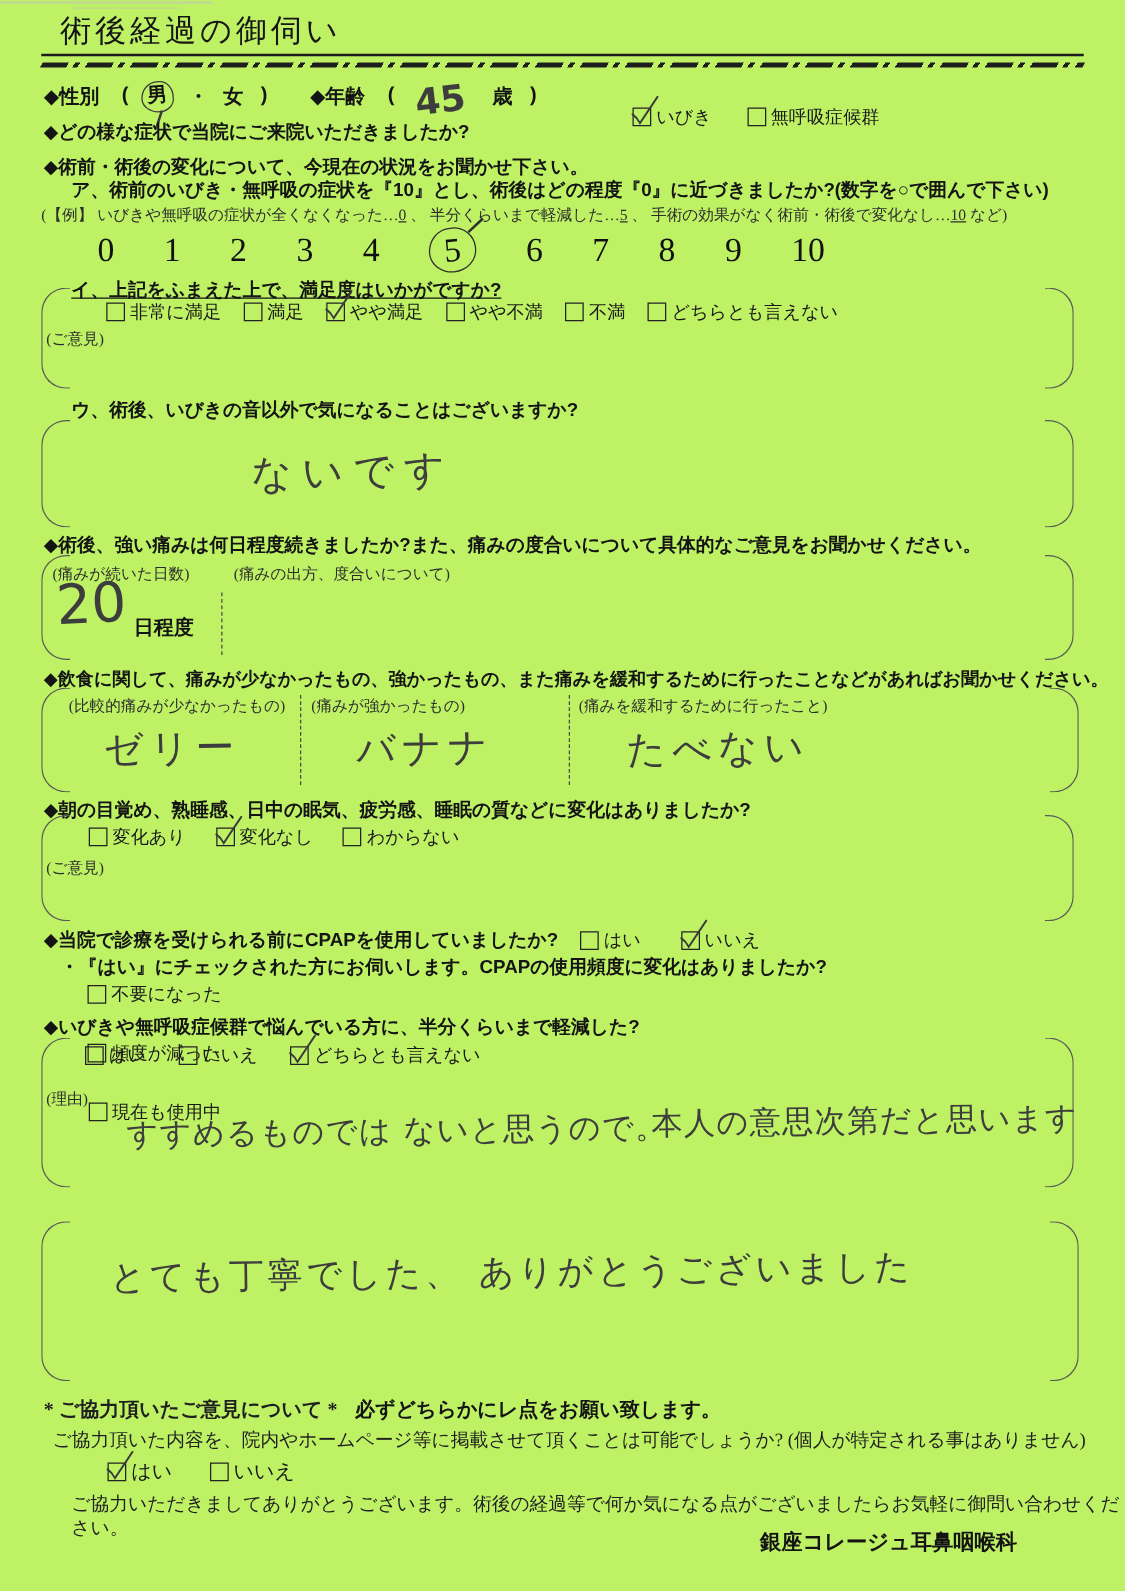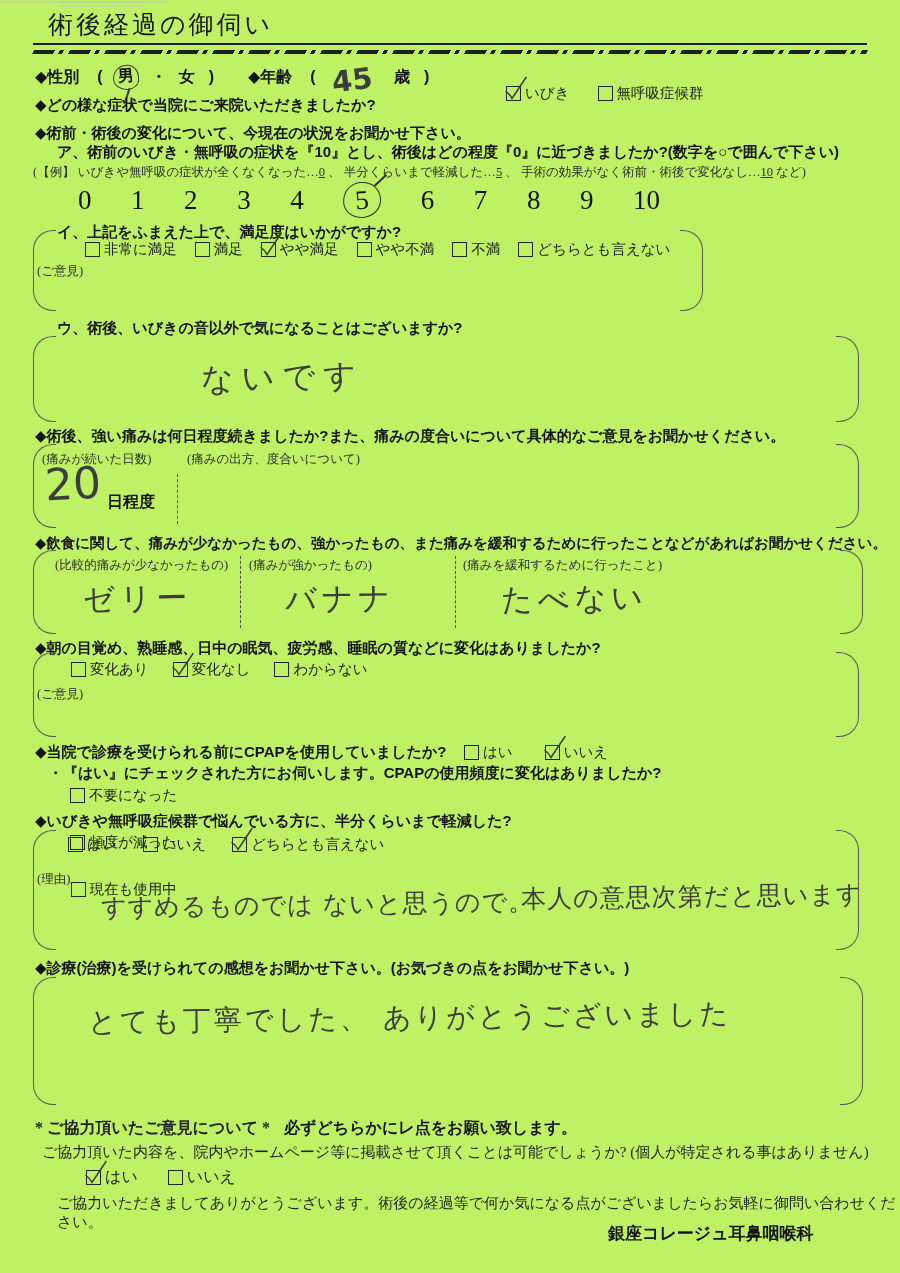--- a/index.html
+++ b/index.html
@@ -108,22 +108,22 @@
     <span>3</span>
     <span>4</span>
     <span class="circ5">5</span>
     <span>6</span>
     <span>7</span>
     <span>8</span>
     <span>9</span>
     <span>10</span>
   </div>
 
-  <div class="abs q" style="left:57px;top:223px;">イ、上記をふまえた上で、満足度はいかがですか?</div>
-  <div class="bbox" style="left:33px;top:230px;width:670px;height:81px;">
+  <div class="abs q" style="left:57px;top:223px;text-decoration:underline;">イ、上記をふまえた上で、満足度はいかがですか?</div>
+  <div class="bbox" style="left:33px;top:230px;width:826px;height:81px;">
     <div class="abs cbrow" style="left:52px;top:10px;gap:18px;">
       <span class="cbi">
         <span class="cb"></span>
         <span class="opt-label">非常に満足</span>
       </span>
       <span class="cbi">
         <span class="cb"></span>
         <span class="opt-label">満足</span>
       </span>
       <span class="cbi">
@@ -248,21 +248,20 @@
             </svg>
           </span>
         <span class="opt-label">どちらとも言えない</span>
       </span>
     </div>
     <div class="abs serif-sm" style="left:4px;top:41px;">(理由)</div>
     <div class="abs hw hw-line" style="left:68px;top:58px;">すすめるものでは ないと思うので。</div>
     <div class="abs hw hw-line" style="left:488px;top:50px;">本人の意思次第だと思います</div>
   </div>
 
-  <div class="abs q" style="left:35px;top:959px;">◆診療(治療)を受けられての感想をお聞かせ下さい。(お気づきの点をお聞かせ下さい。)</div>
   <div class="bbox" style="left:33px;top:977px;width:830px;height:128px;">
     <div class="abs hw hw-line" style="left:55px;top:22px;font-size:28px;letter-spacing:3px;">とても丁寧でした、 ありがとうございました</div>
   </div>
 
   <div class="abs" style="left:35px;top:1118px;white-space:nowrap;">
     <span style="font-size:16px;font-weight:700;">* ご協力頂いたご意見について *</span>
     <span class="q" style="font-size:16px;margin-left:10px;">必ずどちらかにレ点をお願い致します。</span>
   </div>
   <div class="abs" style="left:42px;top:1143px;font-size:15px;">ご協力頂いた内容を、院内やホームページ等に掲載させて頂くことは可能でしょうか? (個人が特定される事はありません)</div>
   <div class="abs cbrow" style="left:86px;top:1167px;gap:30px;">

